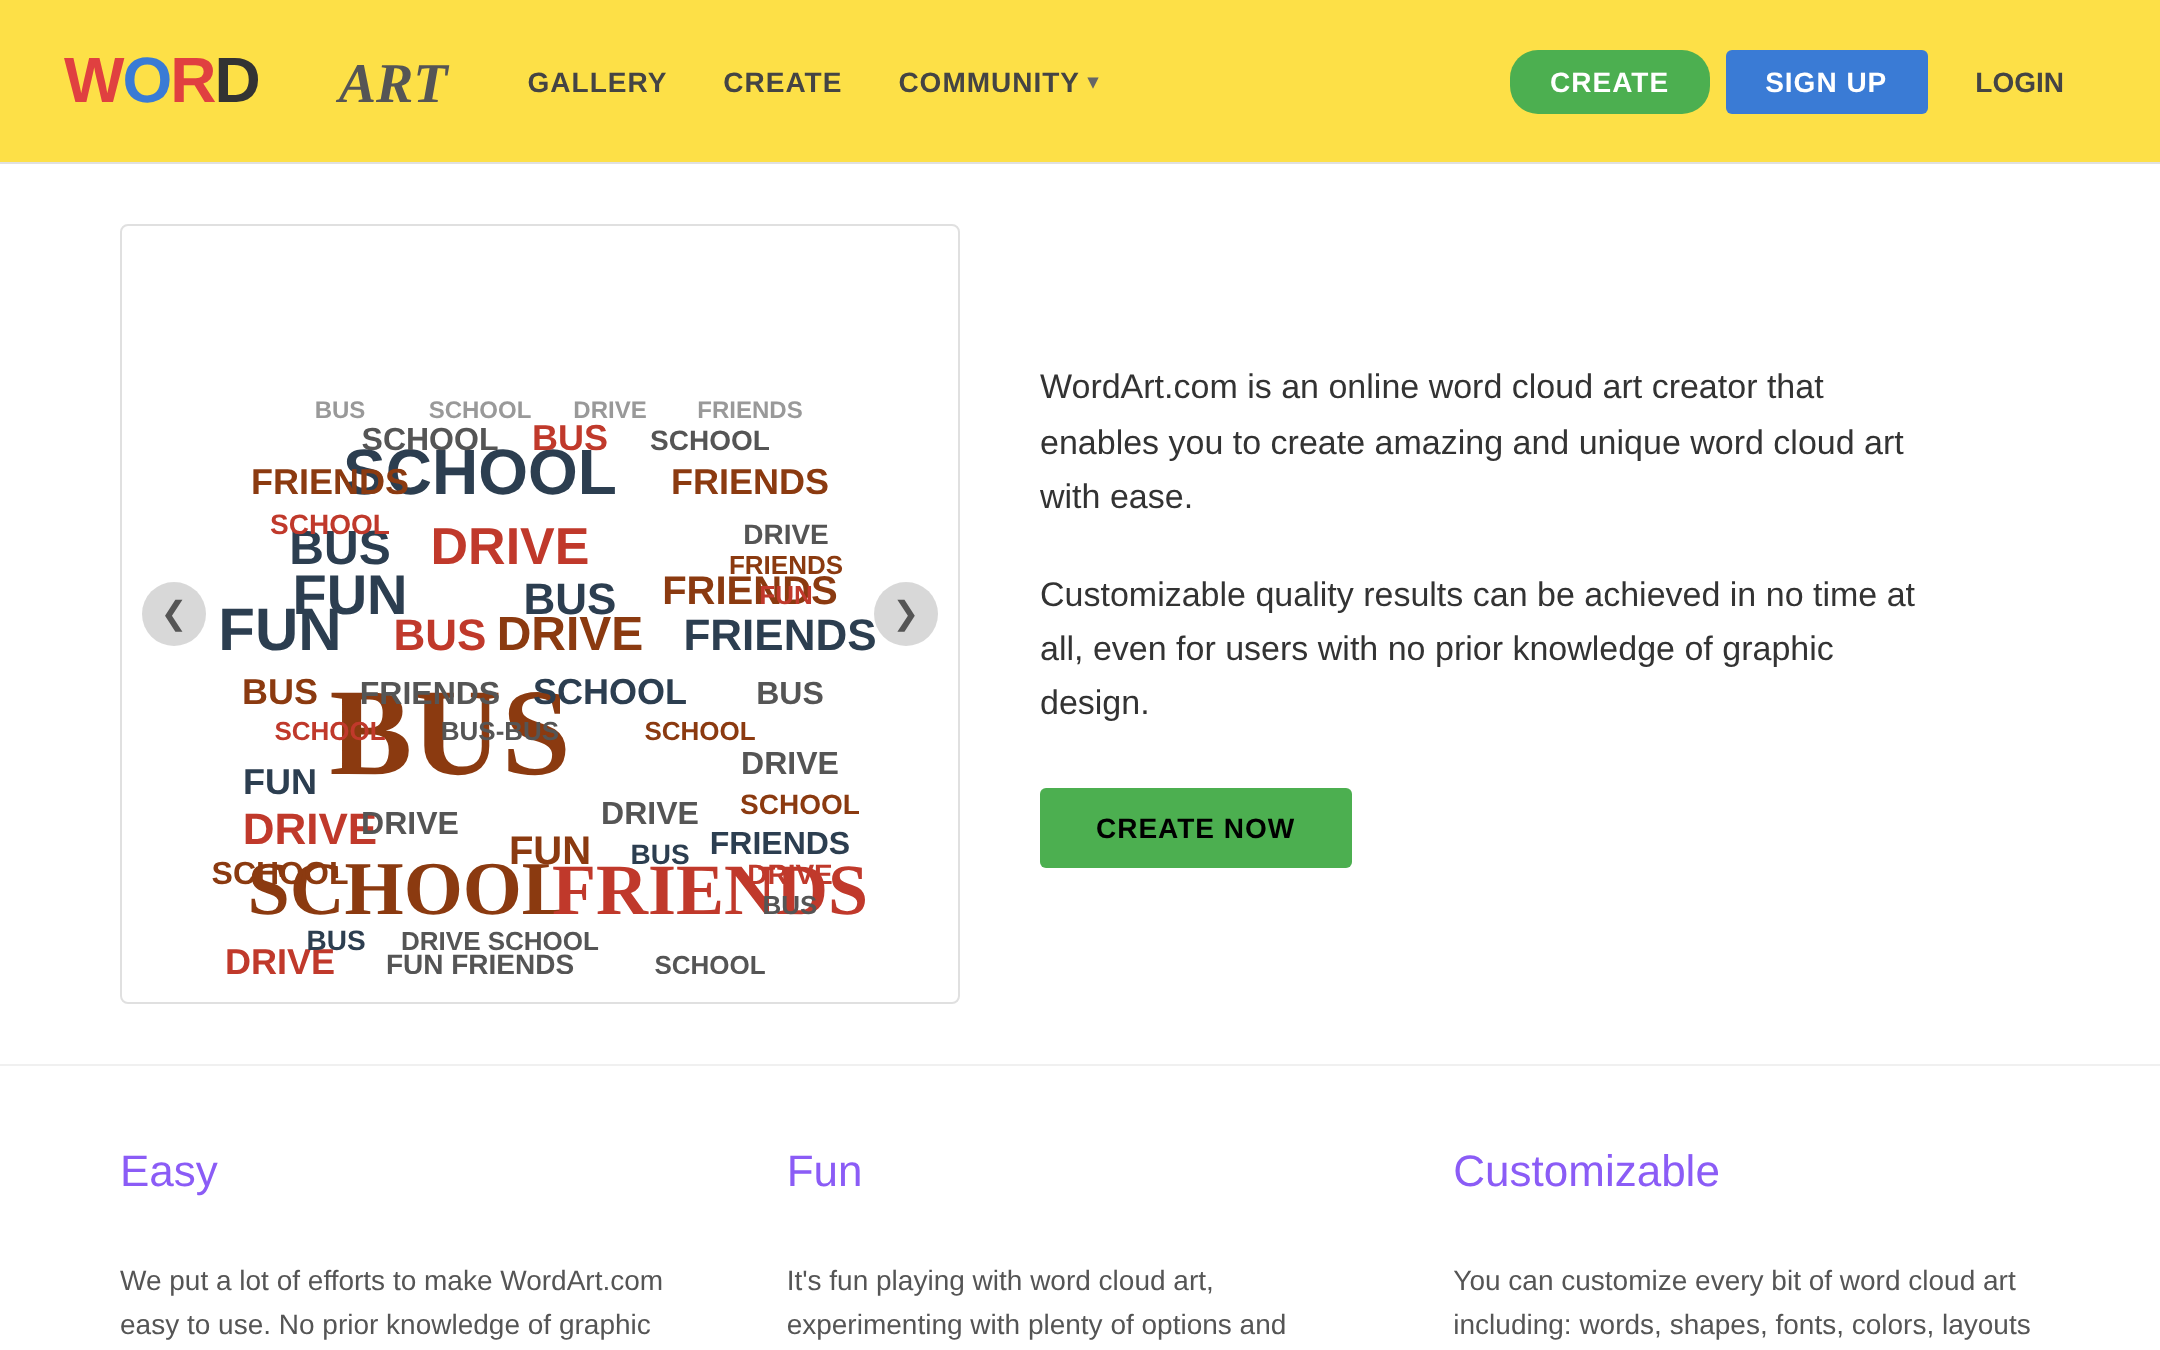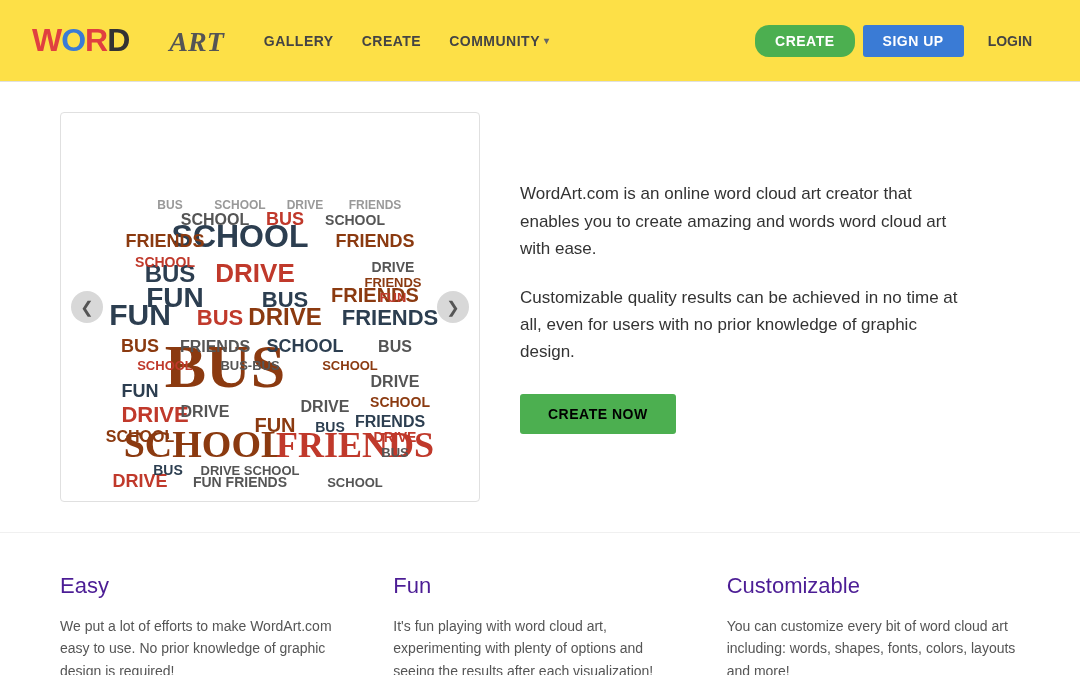--- a/index.html
+++ b/index.html
@@ -192,22 +192,22 @@
       border-top: 1px solid #f0f0f0;
     }
     .feature {
       flex: 1;
       padding-right: 40px;
     }
     .feature:last-child { padding-right: 0; }
     .feature-title {
       font-size: 22px;
       font-weight: 400;
-      color: #4c1d95;
-      margin-bottom: 16px;
+      color: #8b5cf6;
+      margin-bottom: 30px;
     }
     .feature-desc {
       font-size: 14px;
       color: #555;
       line-height: 1.6;
     }
   </style>
 </head>
 <body>
 
@@ -302,21 +302,21 @@
           <text x="265" y="243" font-size="13" font-weight="600" font-family="Arial, sans-serif" fill="#8B3A10" text-anchor="middle">SCHOOL</text>
           <text x="83" y="348" font-size="14" font-weight="600" font-family="Arial, sans-serif" fill="#2c3e50" text-anchor="middle">BUS</text>
           <text x="165" y="348" font-size="13" font-weight="600" font-family="Arial, sans-serif" fill="#555" text-anchor="middle">DRIVE  SCHOOL</text>
         </g>
       </svg>
 
       <button class="carousel-btn carousel-btn-right">❯</button>
     </div>
 
     <div class="hero-text">
-      <p>WordArt.com is an online word cloud art creator that enables you to create amazing and words word cloud art with ease.</p>
+      <p>WordArt.com is an online word cloud art creator that enables you to create amazing and unique word cloud art with ease.</p>
       <p class="second">Customizable quality results can be achieved in no time at all, even for users with no prior knowledge of graphic design.</p>
       <button class="btn-create-now">CREATE NOW</button>
     </div>
   </div>
 
   <div class="features">
     <div class="feature">
       <h3 class="feature-title">Easy</h3>
       <p class="feature-desc">We put a lot of efforts to make WordArt.com easy to use. No prior knowledge of graphic design is required!</p>
     </div>

